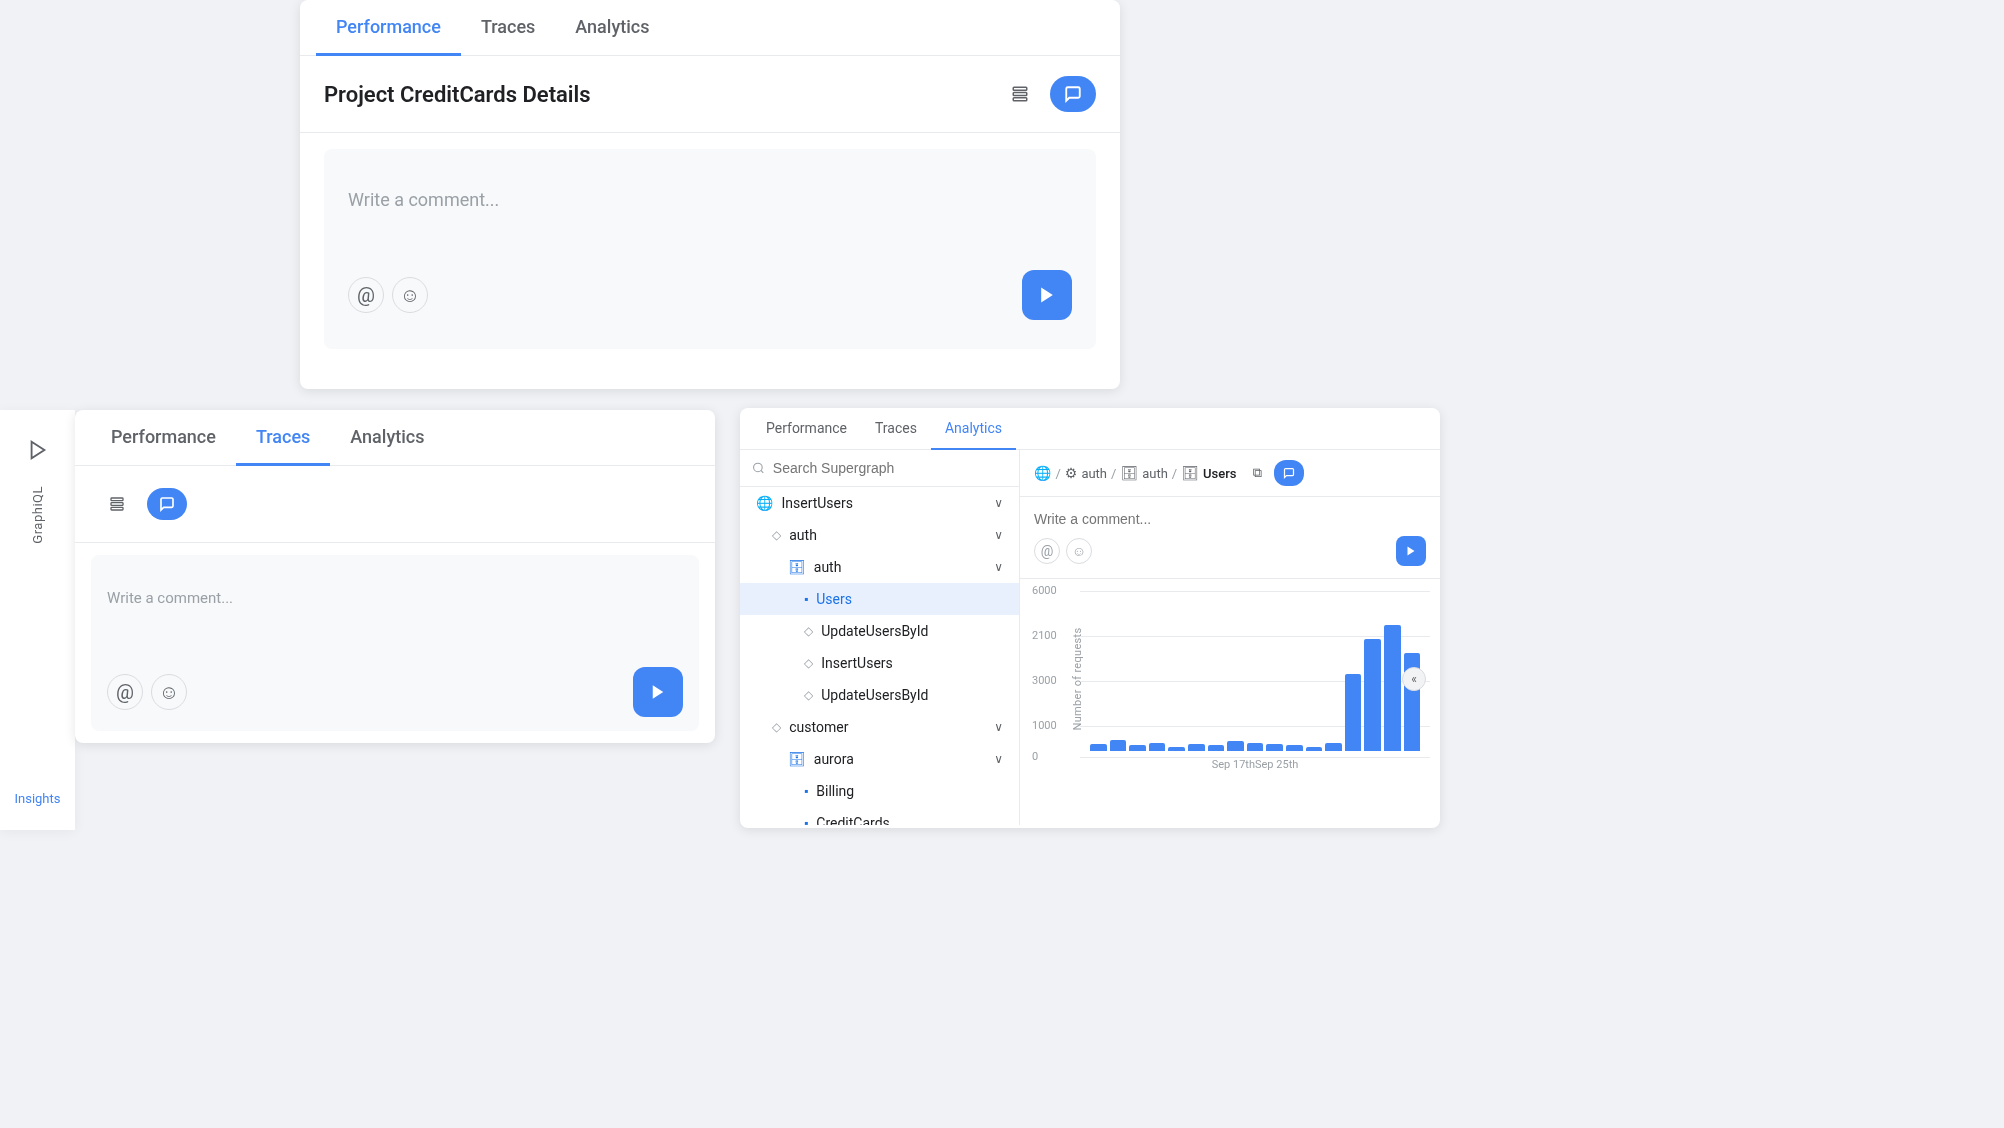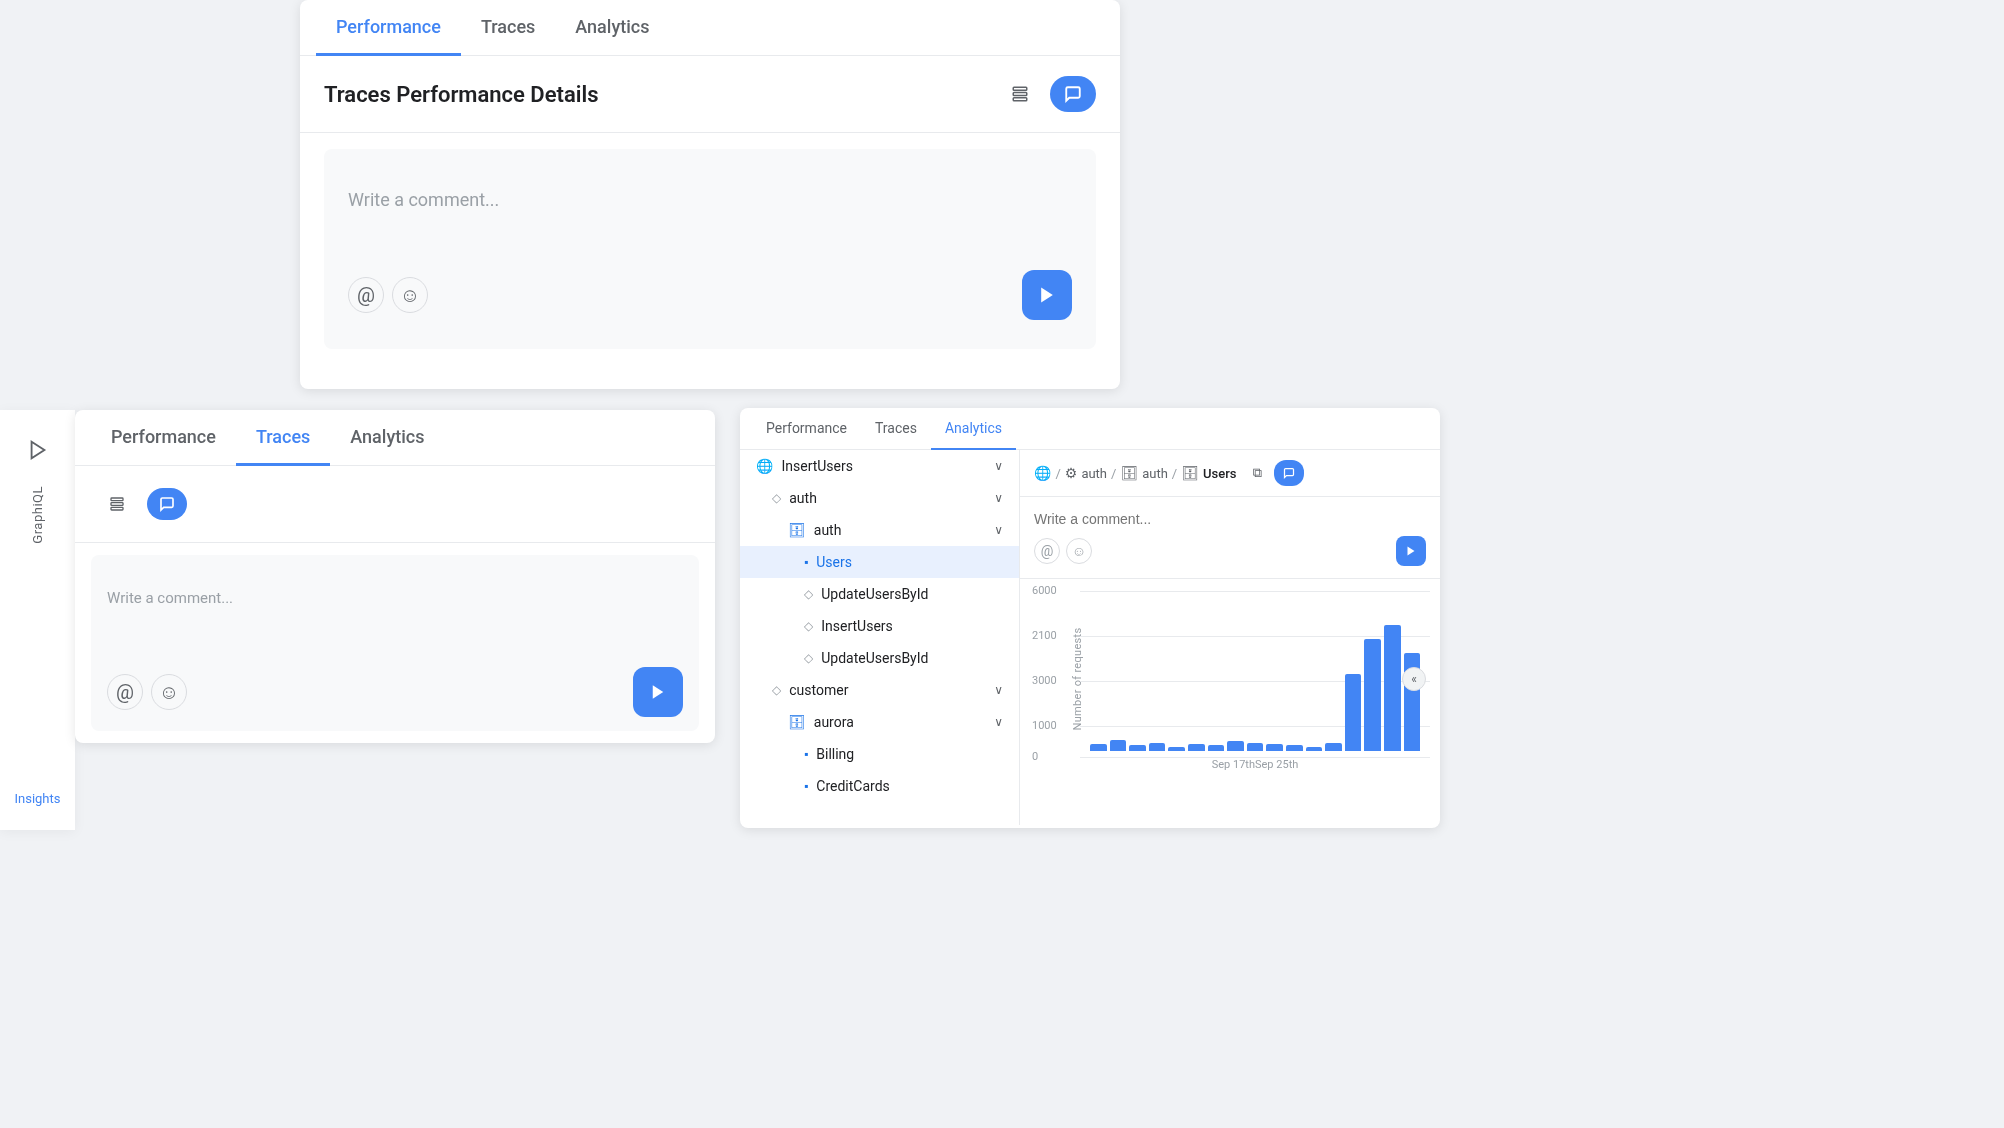--- a/index.html
+++ b/index.html
@@ -485,21 +485,21 @@
 </head>
 <body>
 
 <div class="top-panel">
   <div class="tabs-row">
     <div class="tab-item active">Performance</div>
     <div class="tab-item">Traces</div>
     <div class="tab-item">Analytics</div>
   </div>
   <div class="panel-header">
-    <span class="panel-title">Traces Performance Details</span>
+    <span class="panel-title">Project CreditCards Details</span>
     <button class="icon-btn">
       <svg width="18" height="18" viewBox="0 0 24 24" fill="none" stroke="currentColor" stroke-width="2">
           <rect x="3" y="3" width="18" height="4" rx="1"></rect>
           <rect x="3" y="10" width="18" height="4" rx="1"></rect>
           <rect x="3" y="17" width="18" height="4" rx="1"></rect>
         </svg>
     </button>
     <button class="icon-btn icon-btn-blue">
       <svg width="18" height="18" viewBox="0 0 24 24" fill="none" stroke="currentColor" stroke-width="2.5">
           <path d="M21 15a2 2 0 0 1-2 2H7l-4 4V5a2 2 0 0 1 2-2h14a2 2 0 0 1 2 2z"></path>
@@ -567,20 +567,27 @@
 </div>
 
 <div class="bottom-right-panel" style="height: 420px;">
   <div class="right-panel-tabs">
     <div class="right-tab">Performance</div>
     <div class="right-tab">Traces</div>
     <div class="right-tab active">Analytics</div>
   </div>
   <div class="right-panel-body">
     <div class="tree-col">
+      <div class="tree-search">
+        <svg width="14" height="14" viewBox="0 0 24 24" fill="none" stroke="#9aa0a6" stroke-width="2">
+            <circle cx="11" cy="11" r="8"></circle>
+            <line x1="21" y1="21" x2="16.65" y2="16.65"></line>
+          </svg>
+        <input type="text" placeholder="Search Supergraph" style="">
+      </div>
 
       <div class="tree-item">
         <span class="globe-icon">🌐</span>
         <span>InsertUsers</span>
         <span class="tree-chevron">∨</span>
       </div>
       <div class="tree-item tree-indent-1">
         <span class="diamond-icon">◇</span>
         <span>auth</span>
         <span class="tree-chevron">∨</span>

